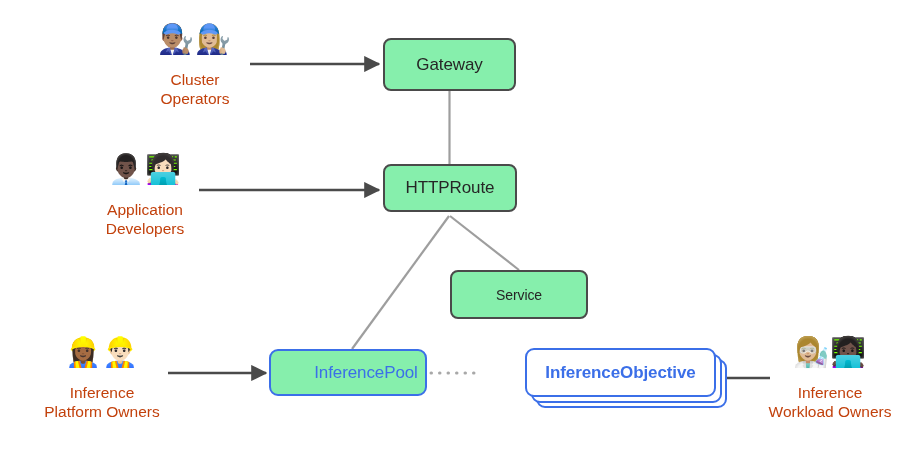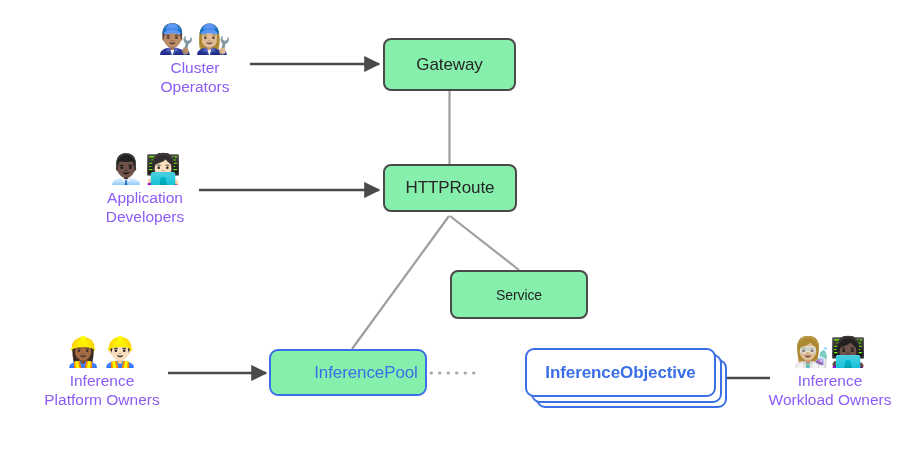--- a/index.html
+++ b/index.html
@@ -39,22 +39,22 @@
     display:flex;align-items:center;justify-content:center;
     font-weight:bold;font-size:17px;color:#3b6fe8;letter-spacing:-0.1px;}
 
   
   .persona{position:absolute;text-align:center;}
   .persona .faces{
     font-size:29px;line-height:34px;white-space:nowrap;
     font-family:"DejaVu Sans",sans-serif;letter-spacing:1px;
   }
   .persona .plabel{
-    margin-top:2px;font-size:15.5px;line-height:19px;
-    color:#8b5cf6;font-weight:normal;white-space:pre-line;
+    margin-top:14px;font-size:15.5px;line-height:19px;
+    color:#c2410c;font-weight:normal;white-space:pre-line;
   }
   .persona.cluster-operators      {left:120px;top:22px; width:150px;}
   .persona.application-developers {left:65px; top:152px;width:160px;}
   .persona.inference-platform     {left:12px; top:335px;width:180px;}
   .persona.inference-workload     {left:758px;top:335px;width:144px;}
 </style>
 </head>
 <body>
 
 <div id="diagram-root">

